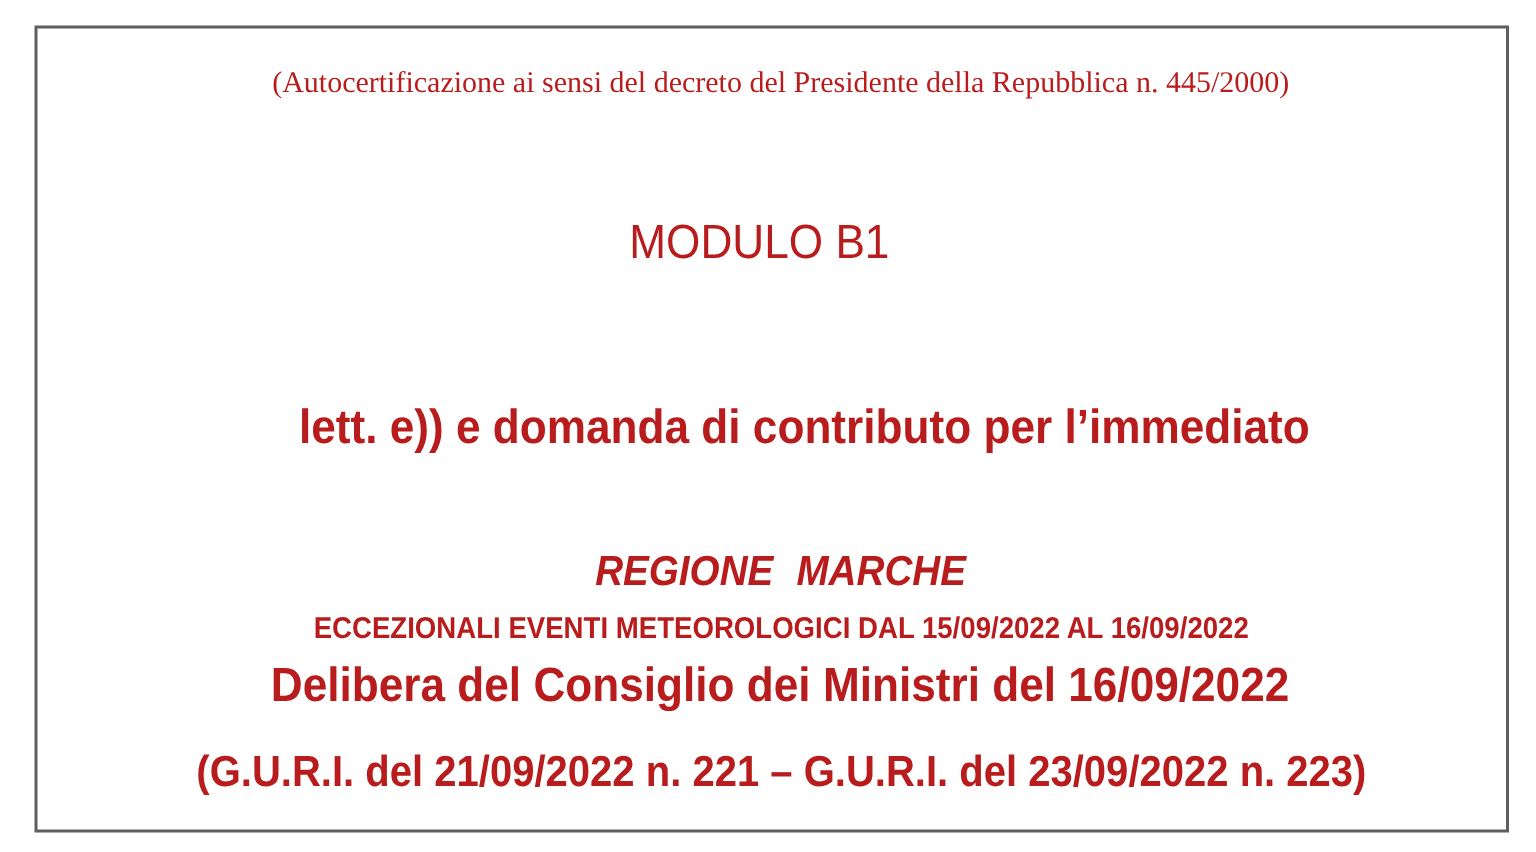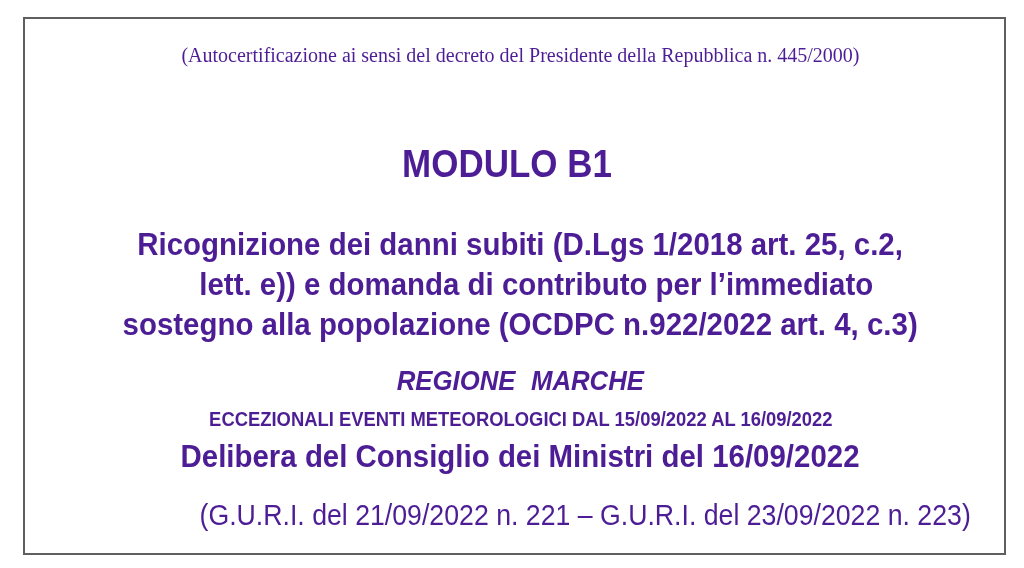--- a/index.html
+++ b/index.html
@@ -25,41 +25,41 @@
     box-sizing: border-box;
     border: 2px solid #5f5f5f;
     background: #ffffff;
   }
   .line {
     position: absolute;
     left: 12px;
     right: 0;
     text-align: center;
     white-space: nowrap;
-    color: #4c1d95;
+    color: #b91c1c;
   }
   .inner {
     display: inline-block;
     white-space: pre;
   }
   
   .cond {
     transform: scaleX(0.92);
     transform-origin: 50% 50%;
   }
   .serif-line {
     top: 25px;
     font-family: "Liberation Serif", serif;
     font-size: 20px;
     font-weight: 400;
   }
   .modulo-line {
     top: 124px;
-    font-size: 38px;
-    font-weight: 700;
+    font-size: 32px;
+    font-weight: 400;
     margin-left: 48px;
   }
   .modulo-line .inner {
     transform: translateX(-38px) scaleX(0.92);
     transform-origin: 50% 50%;
   }
   .title-line {
     font-size: 32px;
     font-weight: 700;
   }
@@ -79,46 +79,39 @@
     font-weight: 700;
   }
   .delibera-line {
     top: 419px;
     font-size: 32px;
     font-weight: 700;
   }
   .guri-line {
     top: 480px;
     font-size: 29px;
-    font-weight: 400;
-    text-align: right;
+    font-weight: 700;
   }
 </style>
 </head>
 <body>
 
 <div class="canvas">
   <div class="doc-frame">
 
     <div class="line serif-line">
       <span class="inner">(Autocertificazione ai sensi del decreto del Presidente della Repubblica n. 445/2000)</span>
     </div>
 
     <div class="line modulo-line">
       <span class="inner">MODULO B1</span>
     </div>
 
-    <div class="line title-line title-line-1">
-      <span class="inner cond">Ricognizione dei danni subiti (D.Lgs 1/2018 art. 25, c.2,</span>
-    </div>
     <div class="line title-line title-line-2">
       <span class="inner cond">lett. e)) e domanda di contributo per l’immediato</span>
-    </div>
-    <div class="line title-line title-line-3">
-      <span class="inner cond">sostegno alla popolazione (OCDPC n.922/2022 art. 4, c.3)</span>
     </div>
 
     <div class="line region-line">
       <span class="inner cond">REGIONE MARCHE</span>
     </div>
 
     <div class="line event-line">
       <span class="inner cond">ECCEZIONALI EVENTI METEOROLOGICI DAL 15/09/2022 AL 16/09/2022</span>
     </div>
 

